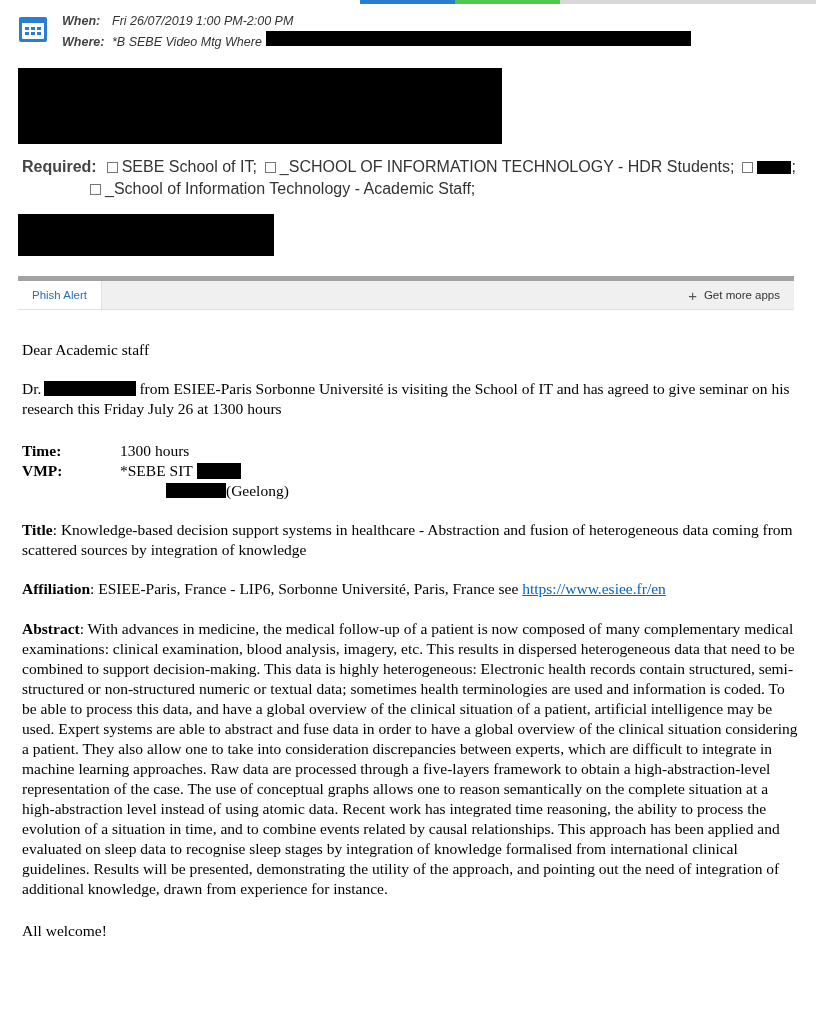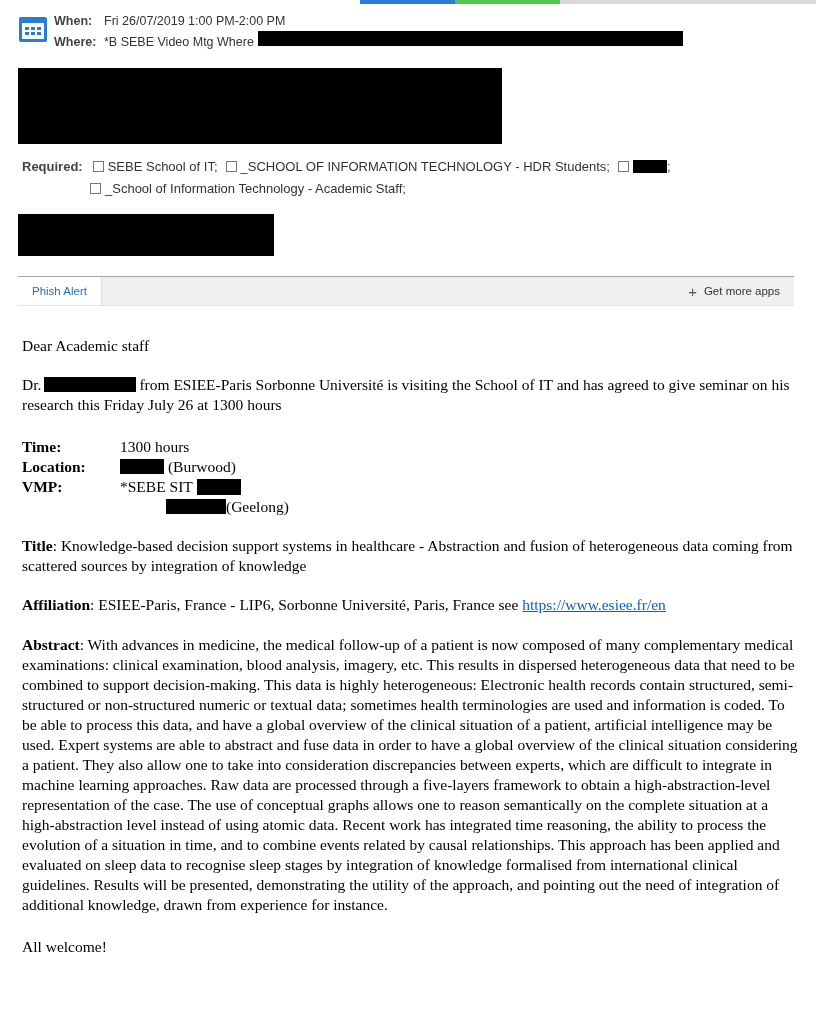--- a/index.html
+++ b/index.html
@@ -32,23 +32,24 @@
   }
   .cal-icon {
     width: 30px;
     height: 30px;
     flex: 0 0 30px;
     margin-top: 2px;
     position: relative;
   }
   .cal-icon svg { display: block; }
   .meeting-fields {
-    margin-left: 6px;
+    margin-left: 14px;
     font-size: 12px;
     line-height: 19px;
+    font-style: italic;
   }
   .field-row {
     display: flex;
     align-items: baseline;
   }
   .field-label {
     font-weight: bold;
     color: #444444;
     width: 50px;
     flex: 0 0 50px;
@@ -71,21 +72,21 @@
   }
 
   .big-redact-1 {
     width: 484px;
     height: 76px;
     margin: 16px 0 0 18px;
   }
 
   .required-block {
     margin: 12px 0 0 22px;
-    font-size: 13px;
+    font-size: 16px;
     color: #333333;
     line-height: 22px;
   }
   .req-label {
     font-weight: bold;
     color: #444444;
     margin-right: 10px;
   }
   .chk {
     display: inline-block;
@@ -108,21 +109,21 @@
     width: 256px;
     height: 42px;
     margin: 14px 0 0 18px;
   }
 
   .addins-bar {
     margin: 20px 0 0 18px;
     width: 776px;
     height: 28px;
     background: #f0f0f0;
-    border-top: 1px solid #a3a3a3;
+    border-top: 5px solid #a3a3a3;
     border-bottom: 1px solid #e1e1e1;
     display: flex;
     align-items: stretch;
     font-size: 11.5px;
   }
   .phish-alert {
     background: #ffffff;
     color: #2a6fb5;
     padding: 0 14px;
     display: flex;
@@ -265,27 +266,20 @@
 
   <div class="para">
     <span>Dr.</span><span class="redact intro-redact"></span><span>from ESIEE-Paris Sorbonne Université is visiting the School of IT and has agreed to give seminar on his research this Friday July 26 at 1300 hours</span>
   </div>
 
   <table class="details-table">
     <tbody>
     <tr>
       <td class="dt-label">Time:</td>
       <td>1300 hours</td>
-    </tr>
-    <tr>
-      <td class="dt-label">Location:</td>
-      <td>
-        <span class="redact loc-redact-1"></span>
-        <span>(Burwood)</span>
-      </td>
     </tr>
     <tr>
       <td class="dt-label">VMP:</td>
       <td>
         <span>*SEBE SIT</span><span class="redact vmp-redact"></span>
       </td>
     </tr>
     <tr>
       <td class="dt-label"></td>
       <td>

